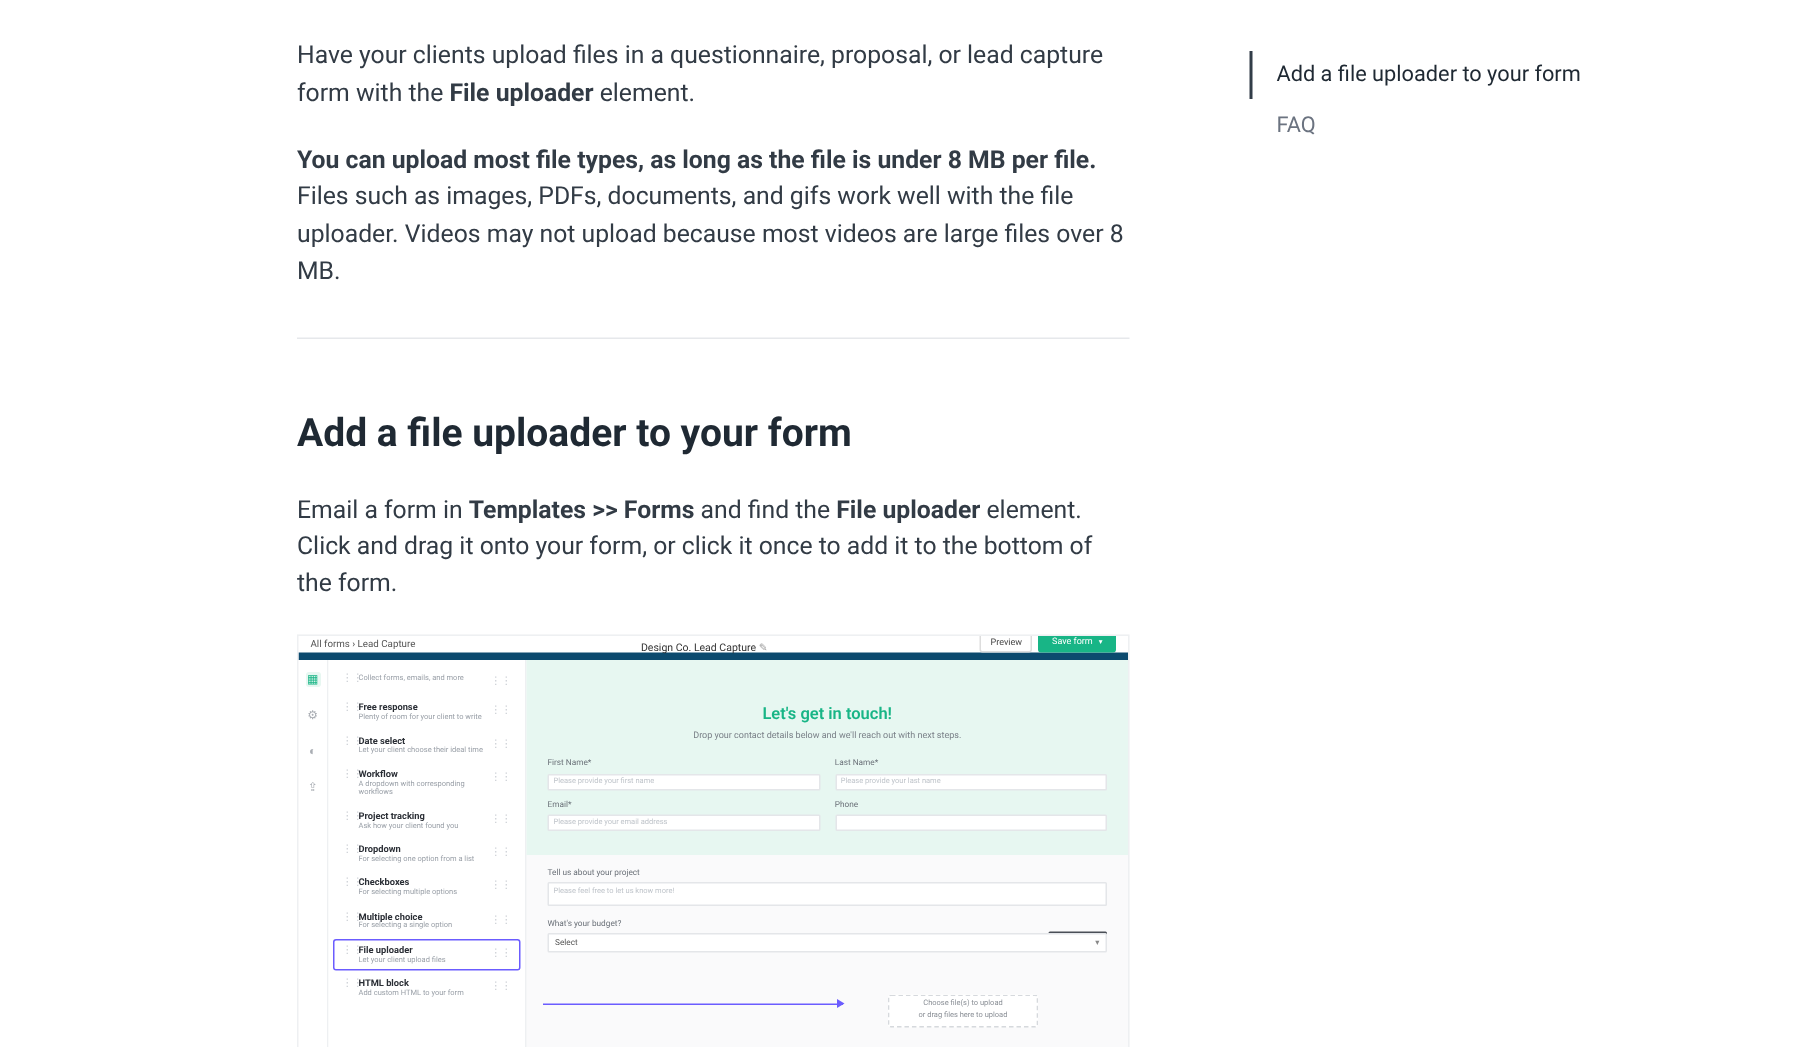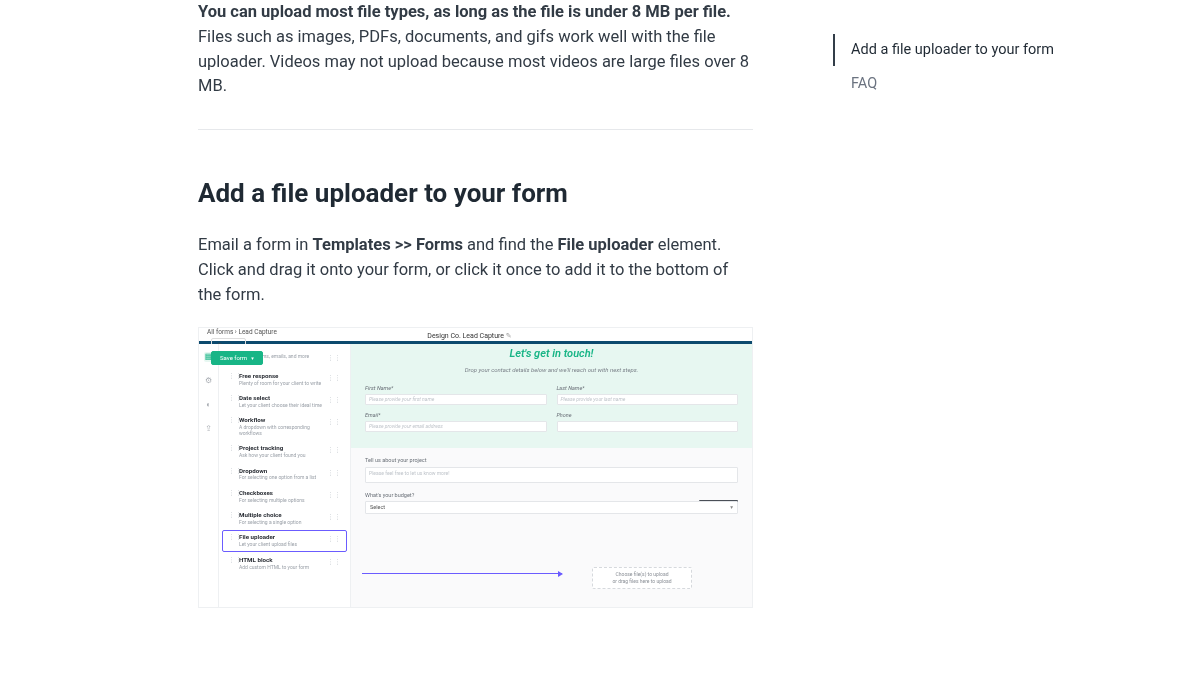--- a/index.html
+++ b/index.html
@@ -59,26 +59,25 @@
     border: 1px solid #eef0f2;
     margin: 14px 0 22px 0;
     position: relative;
     font-size: 7px;
     color: #556;
     overflow: hidden;
   }
   .shot-top {
     height: 16px;
     display: flex;
-    align-items: flex-start;
+    align-items: flex-end;
     padding: 0 8px;
     background: #fff;
-    border-bottom: 3px solid #0c4a6e;
+    border-bottom: 5px solid #0c4a6e;
     font-size: 6.5px;
-    flex-direction: column;
   }
   .breadcrumb { flex: 1; color:#555; }
   .shot-title { position:absolute; left:0; right:12px; text-align:center; font-size:7px; color:#333; top:3px;}
   .shot-title .pen { color:#999; }
   .shot-btn { border:1px solid #ddd; border-radius:2px; padding:1px 6px; margin-left:4px; font-size:6px; color:#444;}
   .shot-btn.green { background:#18b586; color:#fff; border-color:#18b586; padding:1px 8px; position:relative;}
   .shot-btn.green::after { content:"▾"; font-size:5px; margin-left:4px;}
   .shot-body { display:flex; height:calc(100% - 16px); }
   .shot-rail { width:20px; background:#fff; border-right:1px solid #eef0f2; display:flex; flex-direction:column; align-items:center; padding-top:8px; gap:14px;}
   .rail-icon { width:10px; height:10px; display:flex; align-items:center; justify-content:center; font-size:8px; color:#a9adb3;}
@@ -89,21 +88,21 @@
     padding:3px 5px; margin:1px 3px; border:1px solid transparent; border-radius:2px;
     cursor:move;
   }
   .el .grip { width:7px; color:#c7cbd1; font-size:7px; line-height:1;}
   .el .txt { flex:1; }
   .el .txt .t1 { font-size:6.2px; color:#2b2f36; font-weight:700; line-height:1.1;}
   .el .txt .t2 { font-size:5px; color:#9aa0a8; line-height:1.1; margin-top:1px;}
   .el .grip2 { color:#c7cbd1; font-size:7px;}
   .el.highlight { border:1.5px solid #6b5cff; }
   .shot-canvas { flex:1; padding:0; position:relative;}
-  .hero { background:#e7f7f1; padding:2px 14px 16px; text-align:center;font-style:italic;}
+  .hero { background:#e7f7f1; padding:28px 14px 16px; text-align:center;}
   .hero-title { color:#18b586; font-size:11px; font-weight:600;}
   .hero-sub { color:#7a8088; font-size:6px; margin-top:2px;}
   .row2 { display:flex; gap:10px; padding:8px 14px 0;}
   .field { flex:1; }
   .flabel { font-size:5.5px; color:#6a7078;}
   .finput { height:11px; border:1px solid #e4e6e9; border-radius:1px; margin-top:2px; background:#fff; padding:1px 3px; font-size:5px; color:#bfc4ca;}
   .full { padding:0 14px; margin-top:6px;}
   .textarea { height:16px; border:1px solid #e4e6e9; border-radius:1px; margin-top:2px; background:#fff; padding:2px 3px; font-size:5px; color:#bfc4ca;}
   .select-row { padding:0 14px; margin-top:8px; position:relative;}
   .select-box { height:13px; border:1px solid #e4e6e9; border-radius:1px; background:#fff; display:flex; align-items:center; padding:0 4px; font-size:5.5px; color:#555; margin-top:2px; position:relative;}
@@ -123,20 +122,25 @@
     content:""; position:absolute; right:-1px; top:-2.5px;
     border-left:5px solid #6b5cff; border-top:3px solid transparent; border-bottom:3px solid transparent;
   }
 </style>
 </head>
 <body>
 
 <div class="page">
   <div class="main">
 
+    <p class="para" style="margin-top:26px">
+      <span>Have your clients upload files in a questionnaire, proposal, or lead capture form with the </span>
+      <strong>File uploader</strong>
+      <span> element.</span>
+    </p>
 
     <p class="para">
       <strong>You can upload most file types, as long as the file is under 8 MB per file.</strong>
       <span> Files such as images, PDFs, documents, and gifs work well with the file uploader. Videos may not upload because most videos are large files over 8 MB.</span>
     </p>
 
     <hr class="divider">
 
     <h2 class="section-title">Add a file uploader to your form</h2>
 

